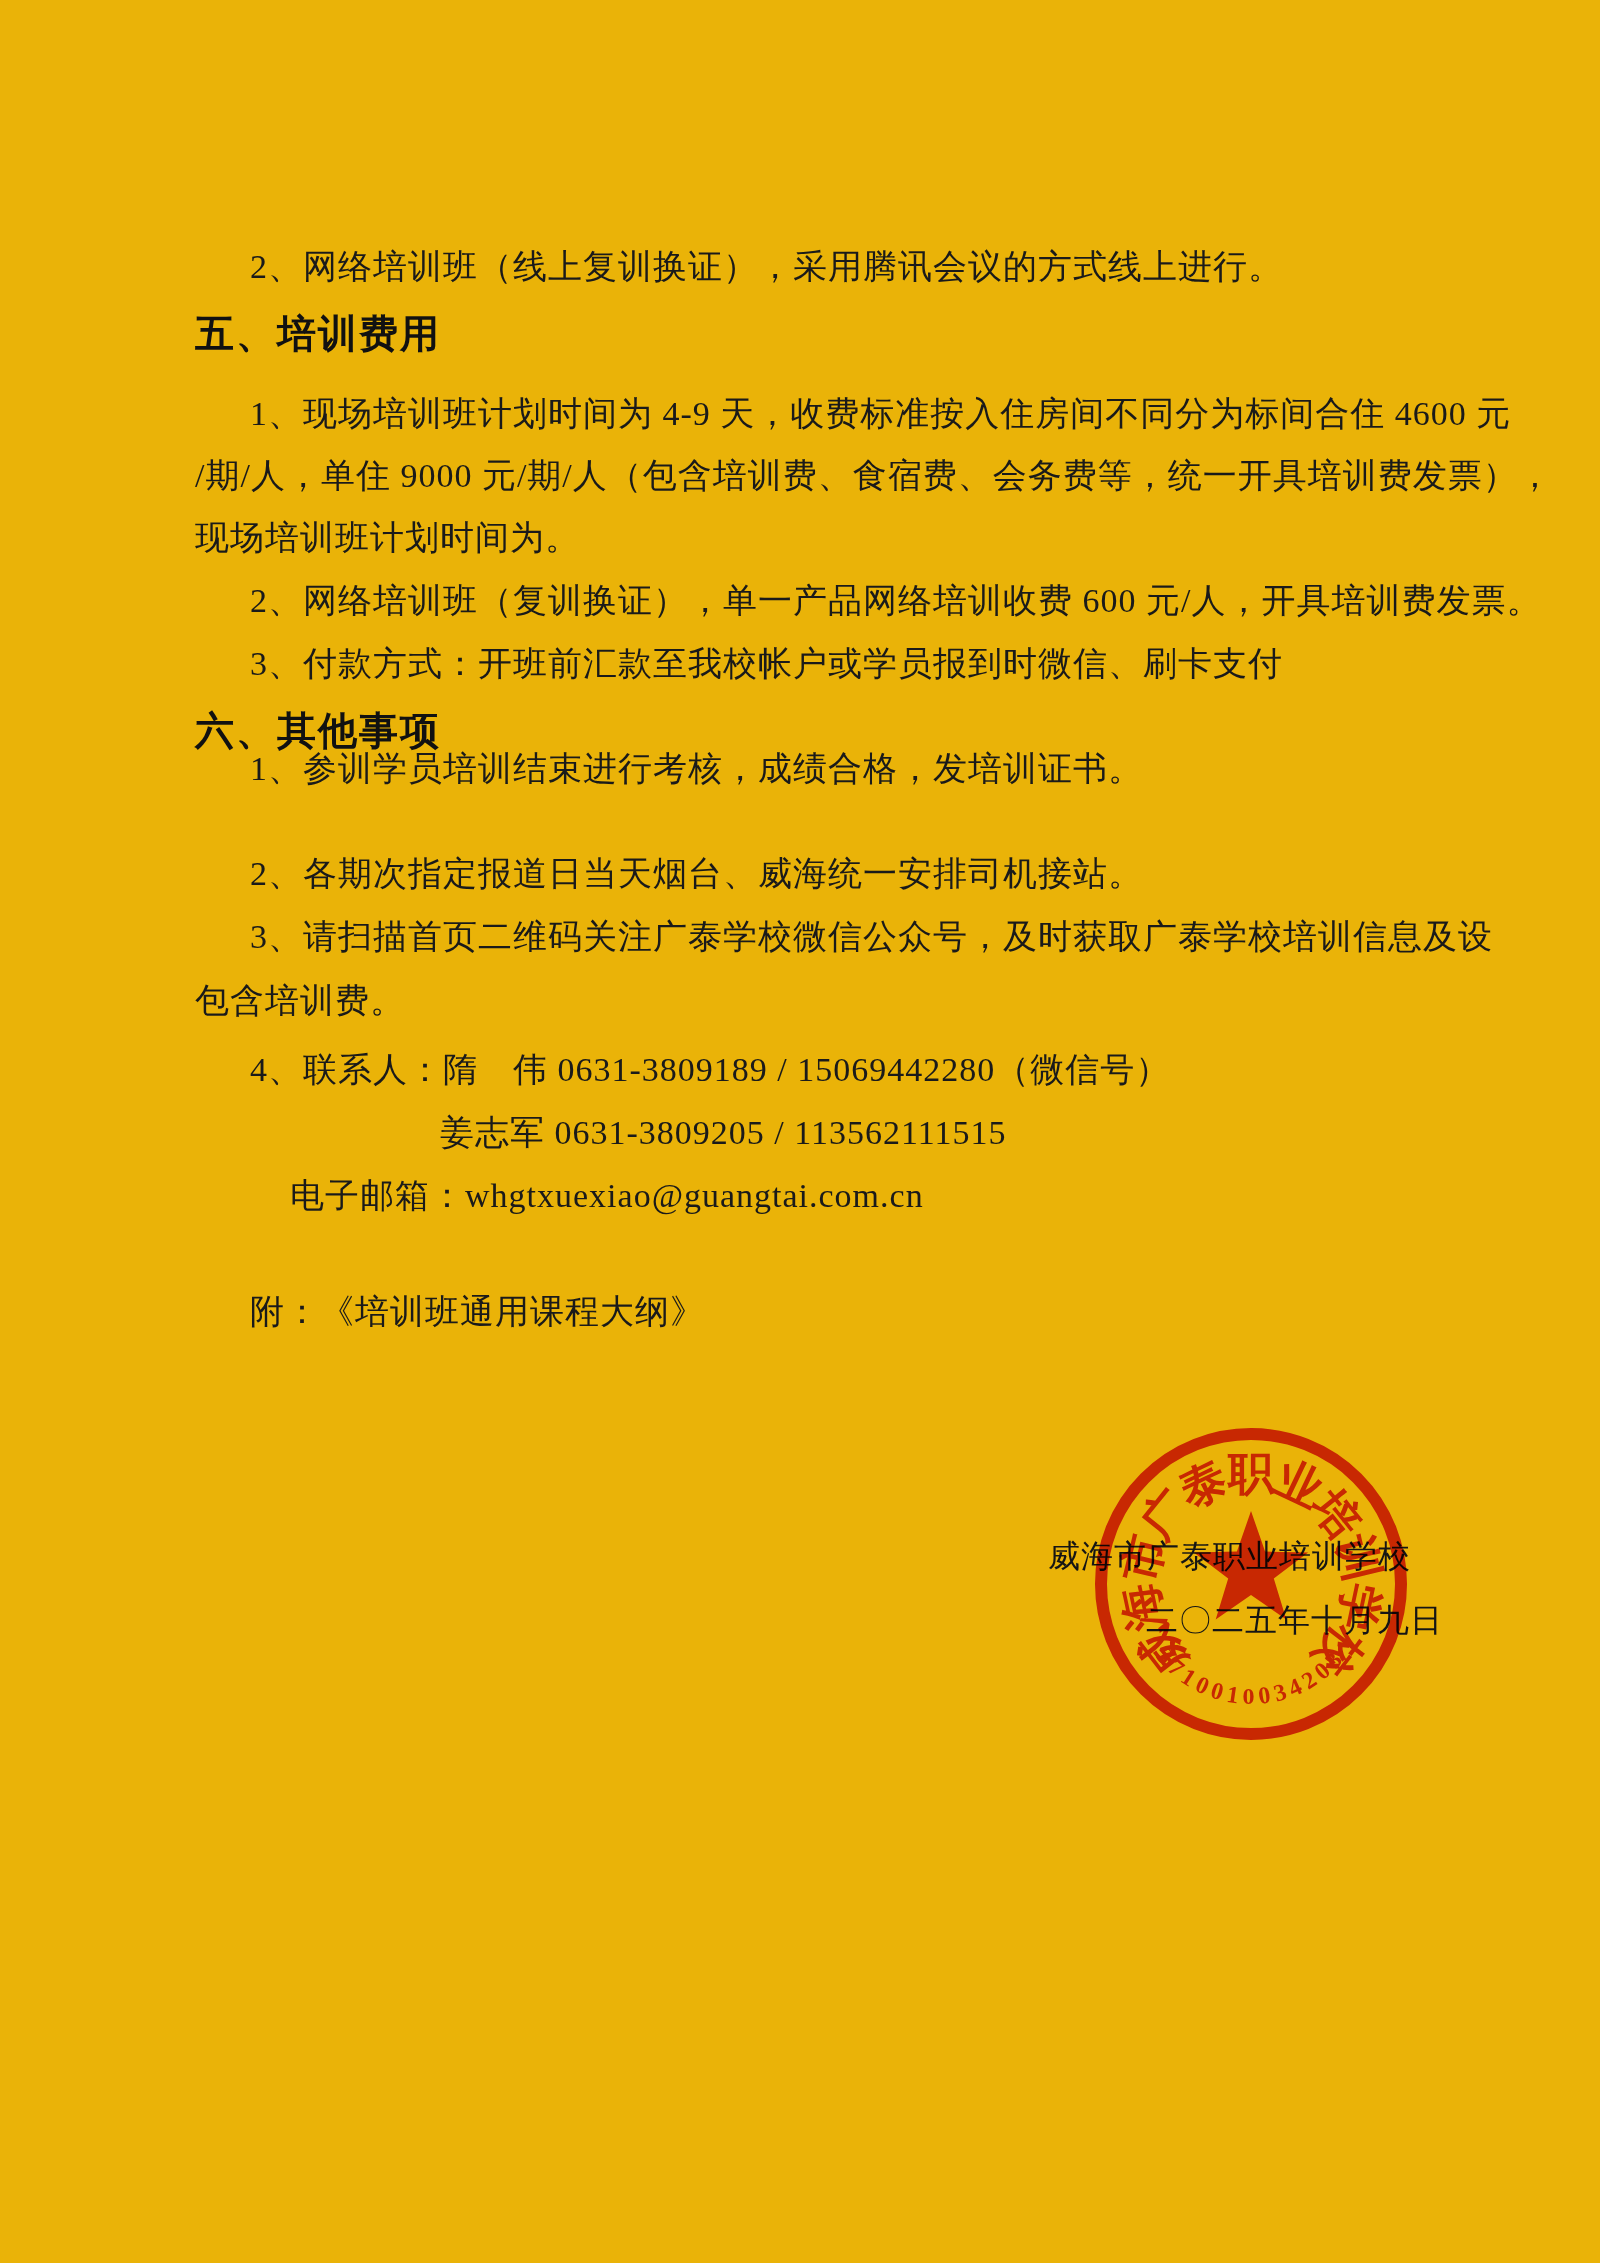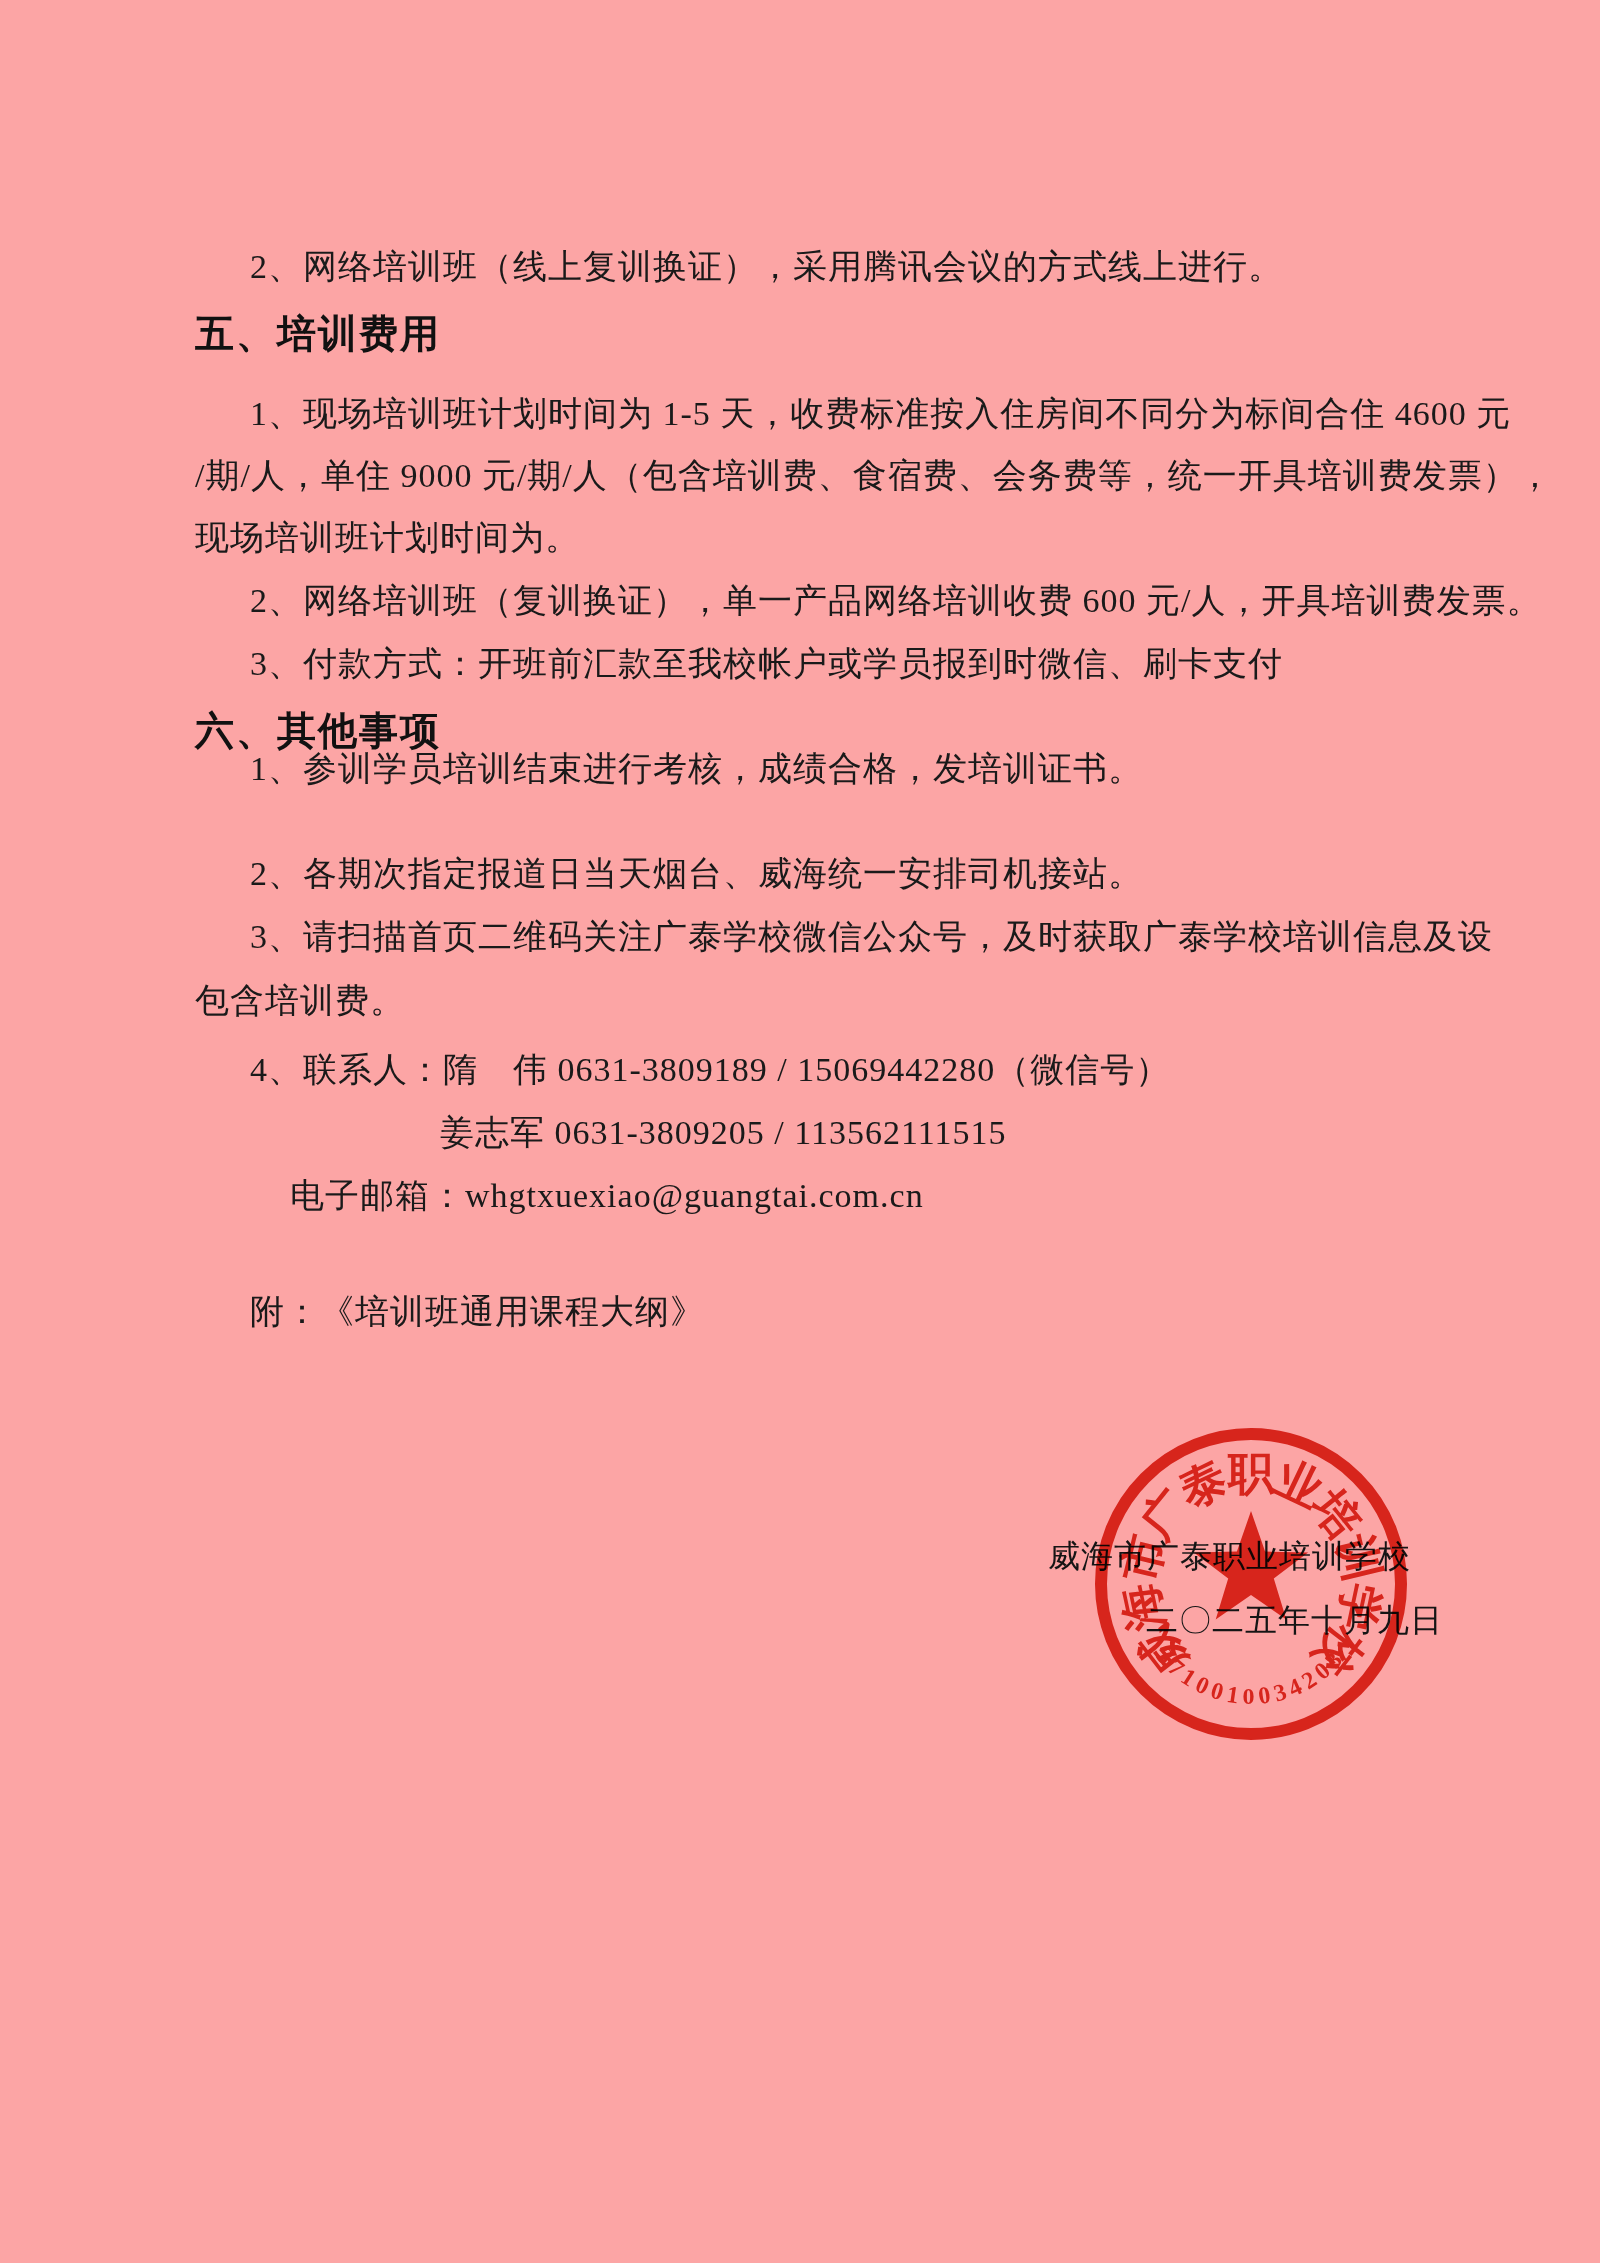--- a/index.html
+++ b/index.html
@@ -1,19 +1,19 @@
 <!DOCTYPE html>
 <html><head>
 <meta charset="utf-8">
 <style>
   html,body{margin:0;padding:0;background:#e8e8e8;}
   .page{
     position:relative;
     width:1600px;height:2263px;
-    background:#fca5a5;
+    background:#eab308;
     overflow:hidden;
     font-family:"Liberation Serif","DejaVu Serif",serif;
     color:#1a1a1a;
   }
   .line{
     position:absolute;
     font-size:34px;
     line-height:42px;
     letter-spacing:1px;
     white-space:pre;
@@ -53,21 +53,21 @@
 </style>
 </head>
 <body>
 
 <div class="page">
 
   <div class="line" style="top:246px;left:250px">2、网络培训班（线上复训换证），采用腾讯会议的方式线上进行。</div>
 
   <div class="heading" style="top:311px;left:195px">五、培训费用</div>
 
-  <div class="line" style="top:393px;left:250px">1、现场培训班计划时间为 1-5 天，收费标准按入住房间不同分为标间合住 4600 元</div>
+  <div class="line" style="top:393px;left:250px">1、现场培训班计划时间为 4-9 天，收费标准按入住房间不同分为标间合住 4600 元</div>
   <div class="line" style="top:455px;left:195px">/期/人，单住 9000 元/期/人（包含培训费、食宿费、会务费等，统一开具培训费发票），</div>
   <div class="line" style="top:517px;left:195px">现场培训班计划时间为。</div>
   <div class="line" style="top:580px;left:250px">2、网络培训班（复训换证），单一产品网络培训收费 600 元/人，开具培训费发票。</div>
   <div class="line" style="top:643px;left:250px">3、付款方式：开班前汇款至我校帐户或学员报到时微信、刷卡支付</div>
 
   <div class="heading" style="top:708px;left:195px">六、其他事项</div>
 
   <div class="line" style="top:748px;left:250px">1、参训学员培训结束进行考核，成绩合格，发培训证书。</div>
   <div class="line" style="top:853px;left:250px">2、各期次指定报道日当天烟台、威海统一安排司机接站。</div>
   <div class="line" style="top:916px;left:250px">3、请扫描首页二维码关注广泰学校微信公众号，及时获取广泰学校培训信息及设</div>

